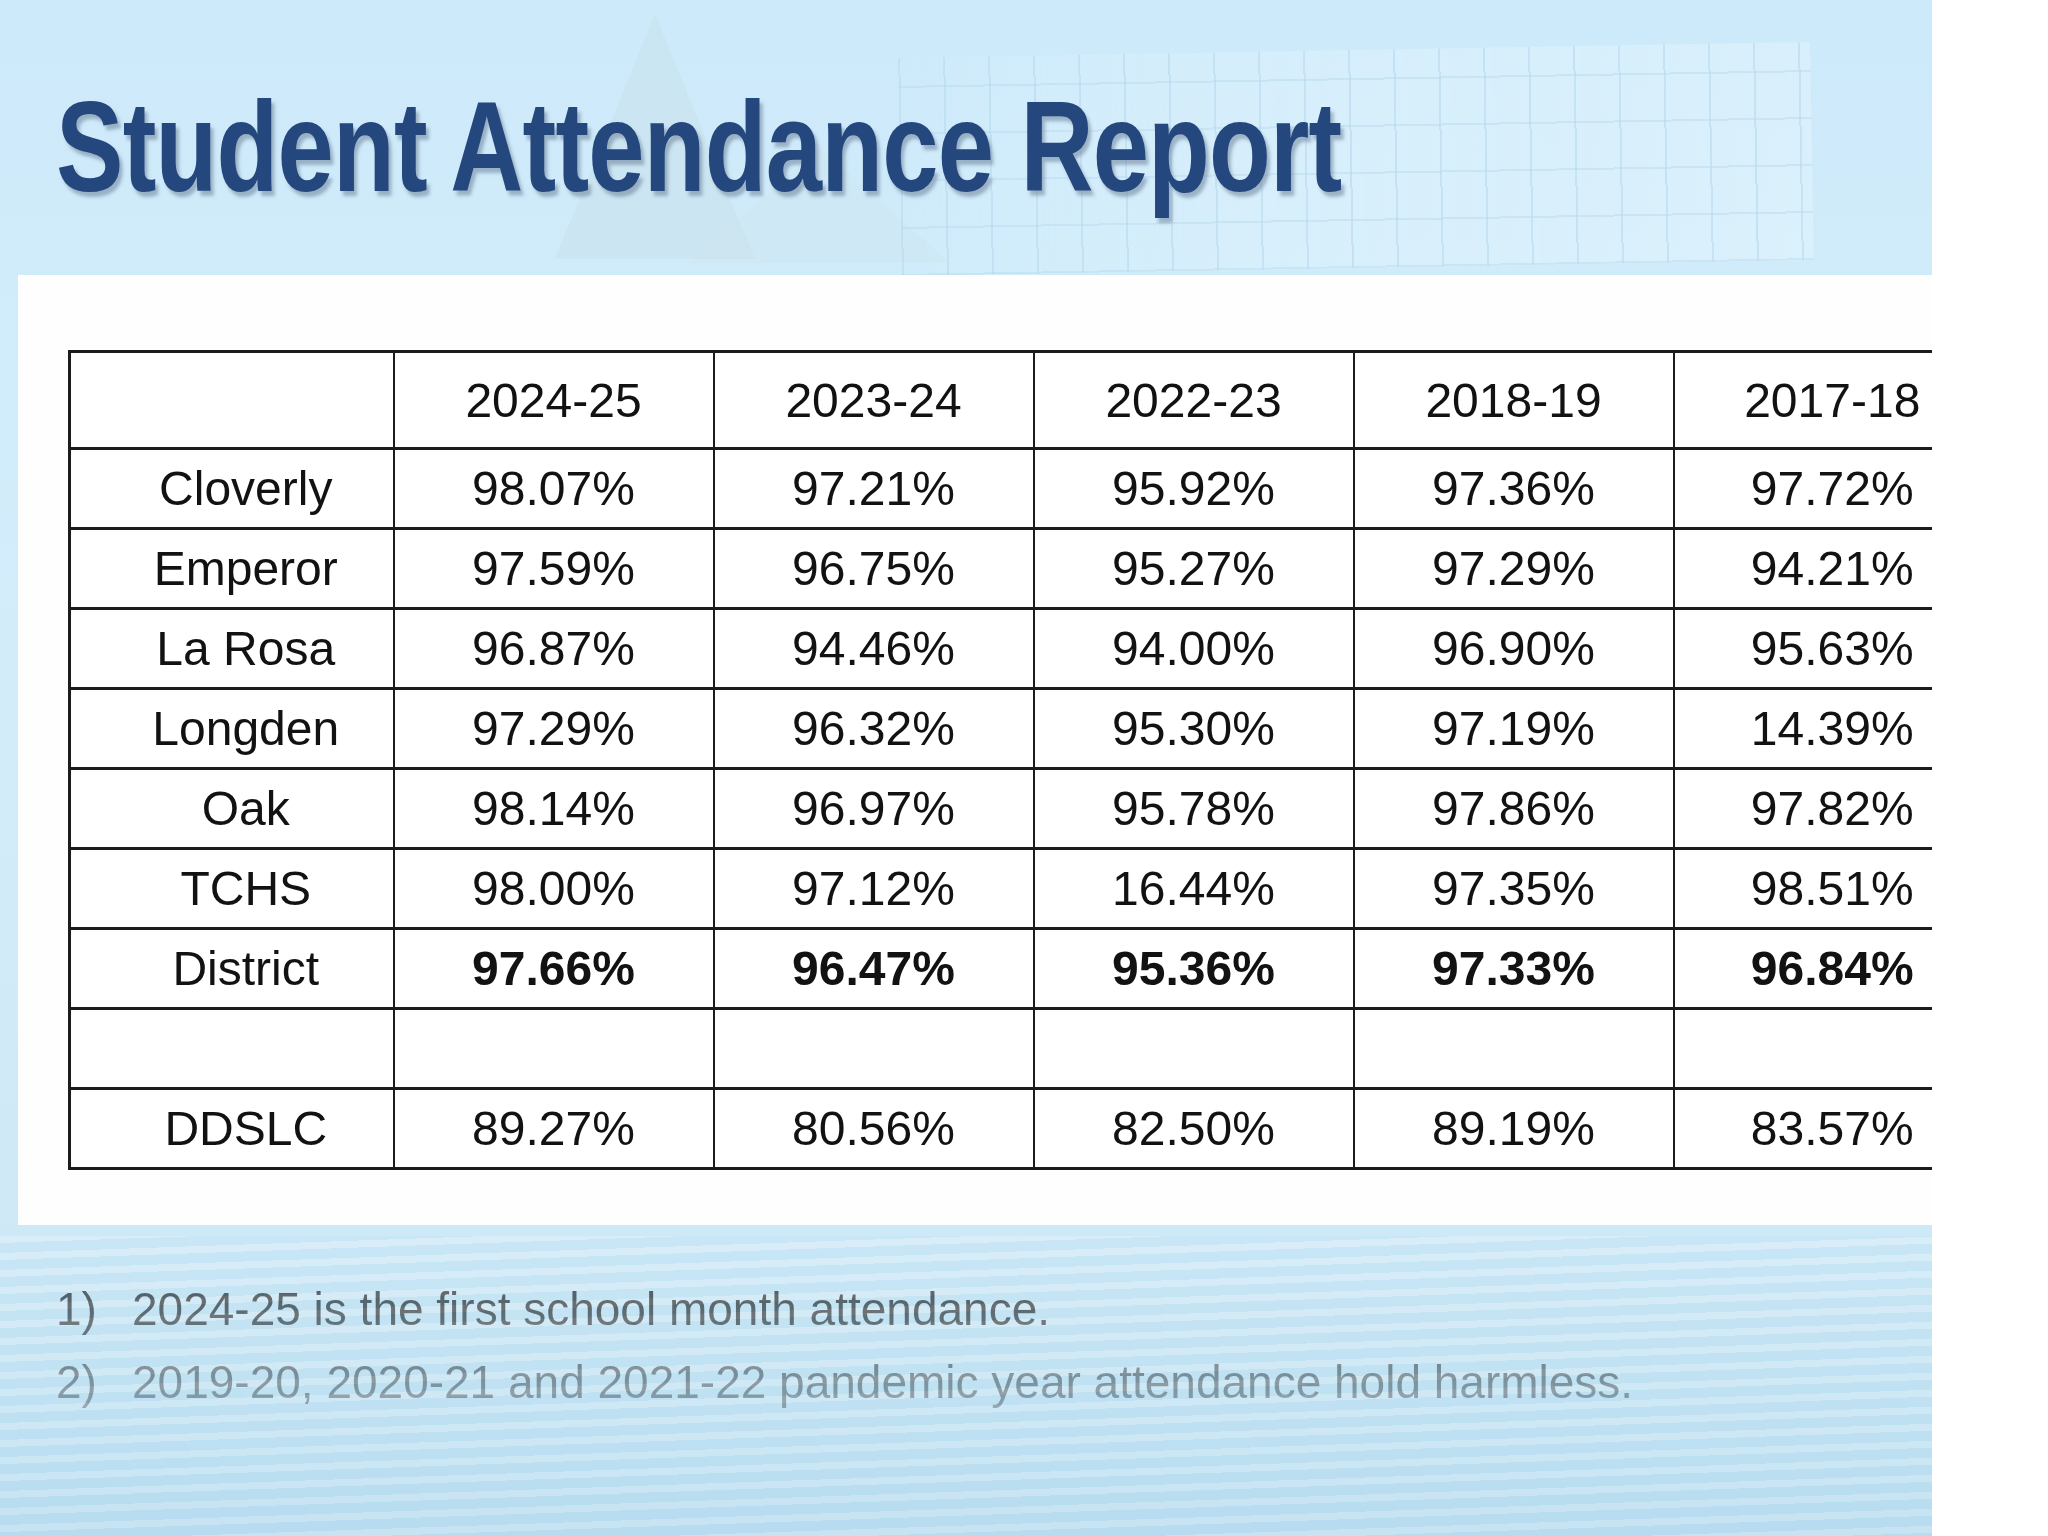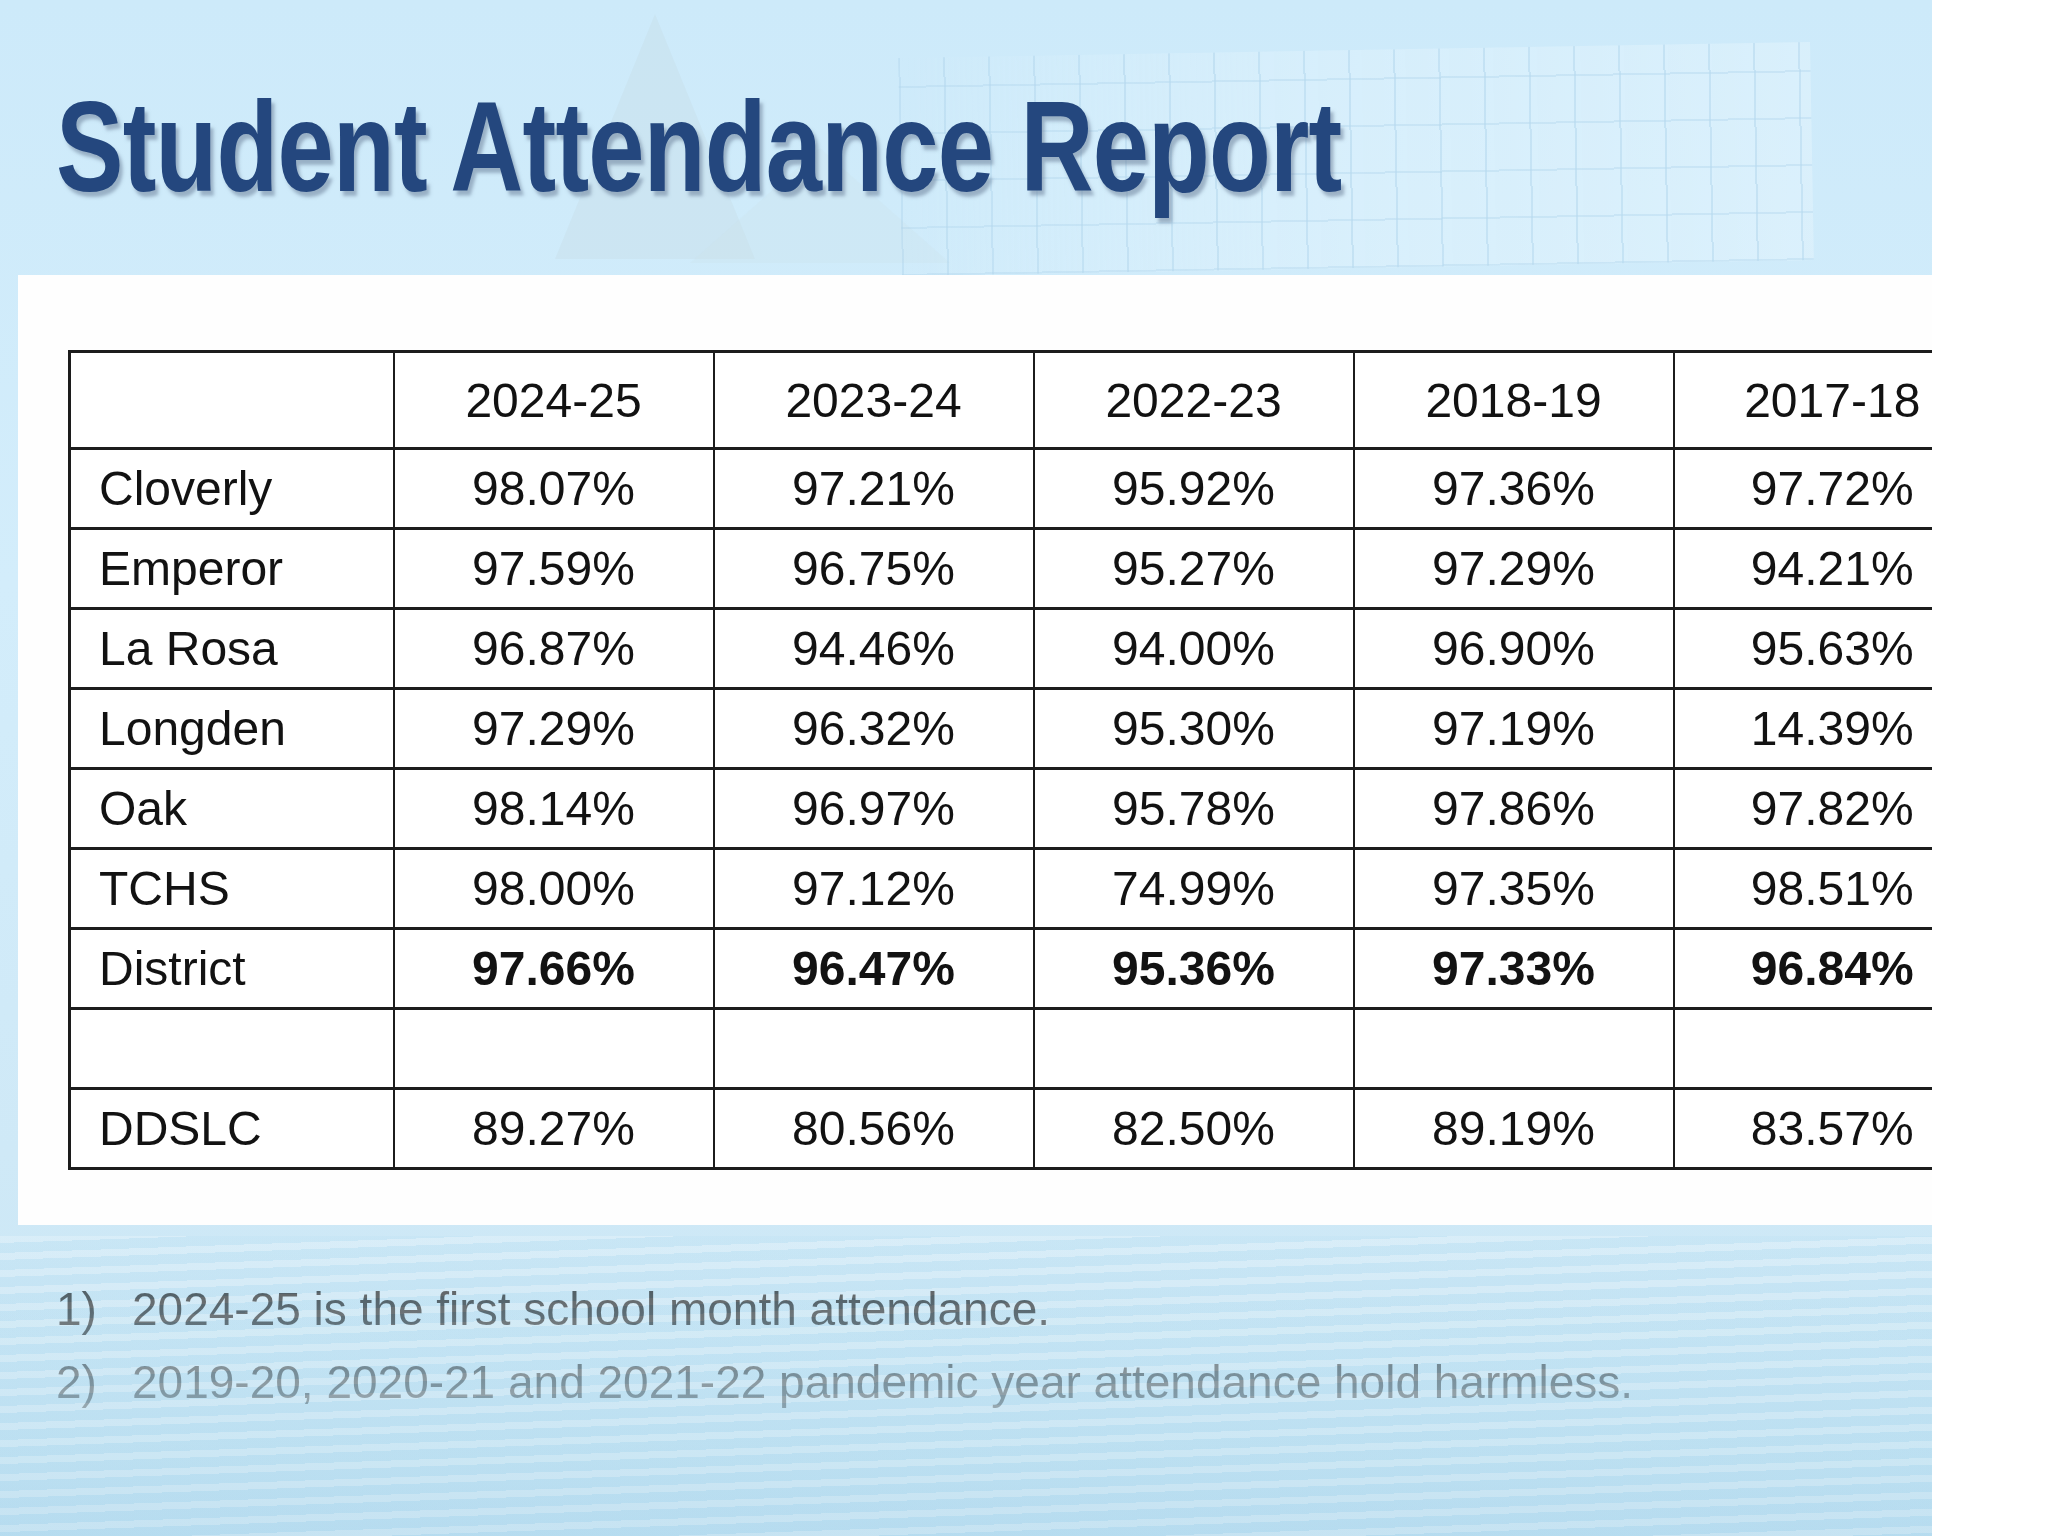--- a/index.html
+++ b/index.html
@@ -58,21 +58,21 @@
   }
   .att-table th, .att-table td {
     border: 2px solid #1c1c1c;
     font-weight: normal; font-size: 48px; color: #121212;
     text-align: center; padding: 0; overflow: hidden;
   }
   .att-table tr { border-top: 3px solid #1c1c1c; border-bottom: 3px solid #1c1c1c; }
   .att-table { border: 3px solid #1c1c1c; }
   .att-table thead tr { height: 97px; }
   .att-table tbody tr { height: 80px; }
-  .att-table td.row-label { text-align: left; padding-left: 28px; }
+  .att-table td.row-label { text-align: center; padding-left: 28px; }
   .att-table tr.bold-row td.value { font-weight: bold; margin-left: 16px; }
 
   .footnotes { position: absolute; left: 56px; top: 1280px; font-size: 46px; color: #151515; }
   .footnote { display: flex; margin-bottom: 14px; line-height: 1.28; }
   .fn-marker { width: 76px; flex: none; }
 </style>
 </head>
 <body>
 
 <div class="slide">
@@ -141,21 +141,21 @@
             <td class="value">98.14%</td>
             <td class="value">96.97%</td>
             <td class="value">95.78%</td>
             <td class="value">97.86%</td>
             <td class="value">97.82%</td>
           </tr>
           <tr>
             <td class="row-label">TCHS</td>
             <td class="value">98.00%</td>
             <td class="value">97.12%</td>
-            <td class="value">74.99%</td>
+            <td class="value">16.44%</td>
             <td class="value">97.35%</td>
             <td class="value">98.51%</td>
           </tr>
           <tr class="bold-row">
             <td class="row-label">District</td>
             <td class="value">97.66%</td>
             <td class="value">96.47%</td>
             <td class="value">95.36%</td>
             <td class="value">97.33%</td>
             <td class="value">96.84%</td>

